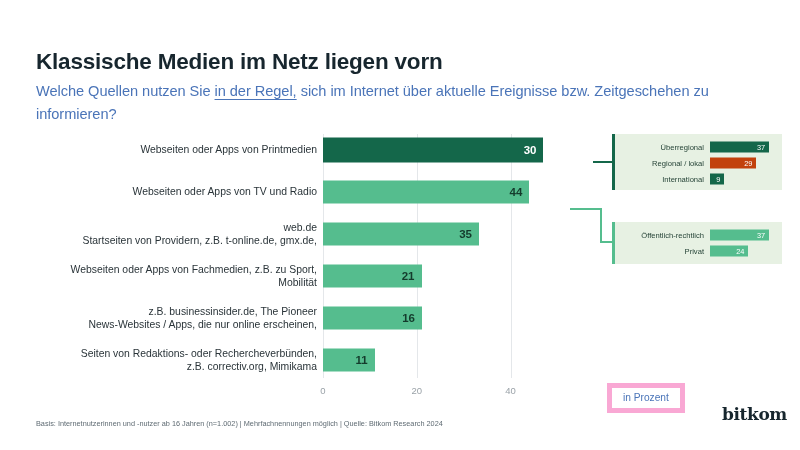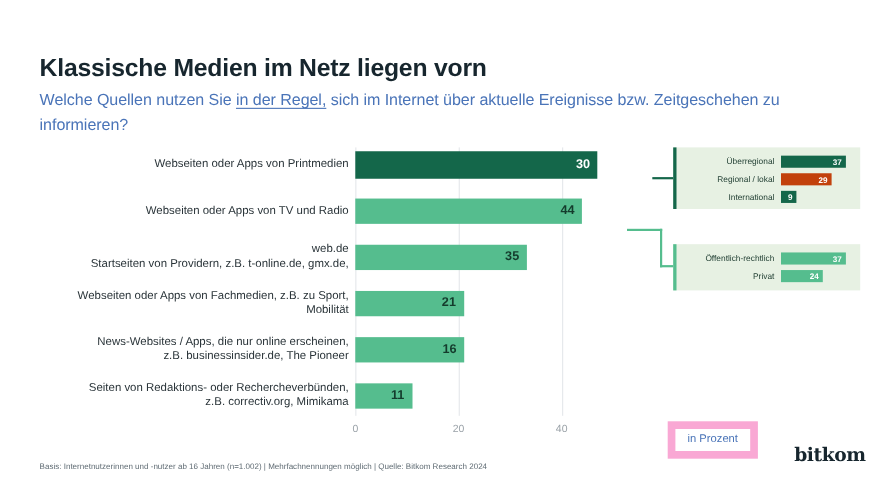--- a/index.html
+++ b/index.html
@@ -125,33 +125,33 @@
     left: 98px;
     top: 50%;
     transform: translateY(-50%);
     height: 11px;
   }
   .c-value {
     position: absolute;
     right: 4px; top: 50%;
     transform: translateY(-50%);
     font-size: 7.4px;
-    font-weight: bold;
+    font-weight: normal;
     color: #ffffff;
   }
 
   
   .conn { position: absolute; }
 
   
   #legend-badge {
     position: absolute;
     left: 607px; top: 383px;
     padding: 4px 11px 5px 11px;
-    border: 7px solid #f9a8d4;
+    border: 5px solid #f9a8d4;
     font-size: 10.2px;
     color: #4a74b8;
     background: #ffffff;
     white-space: nowrap;
   }
   #source {
     position: absolute;
     left: 36px; top: 419px;
     font-size: 7.3px;
     color: #5f6b73;
@@ -214,22 +214,22 @@
         <div class="row-label">
           <div>Webseiten oder Apps von Fachmedien, z.B. zu Sport,</div>
           <div>Mobilität</div>
         </div>
         <div class="bar" style="width: 98.5091px;">
           <span class="bar-value">21</span>
         </div>
       </div>
       <div class="row" style="top: 168px;">
         <div class="row-label">
+          <div>z.B. businessinsider.de, The Pioneer</div>
           <div>News-Websites / Apps, die nur online erscheinen,</div>
-          <div>z.B. businessinsider.de, The Pioneer</div>
         </div>
         <div class="bar" style="width: 99px; text-decoration: underline;">
           <span class="bar-value">16</span>
         </div>
       </div>
       <div class="row" style="top: 210px;">
         <div class="row-label">
           <div>Seiten von Redaktions- oder Rechercheverbünden,</div>
           <div>z.B. correctiv.org, Mimikama</div>
         </div>

